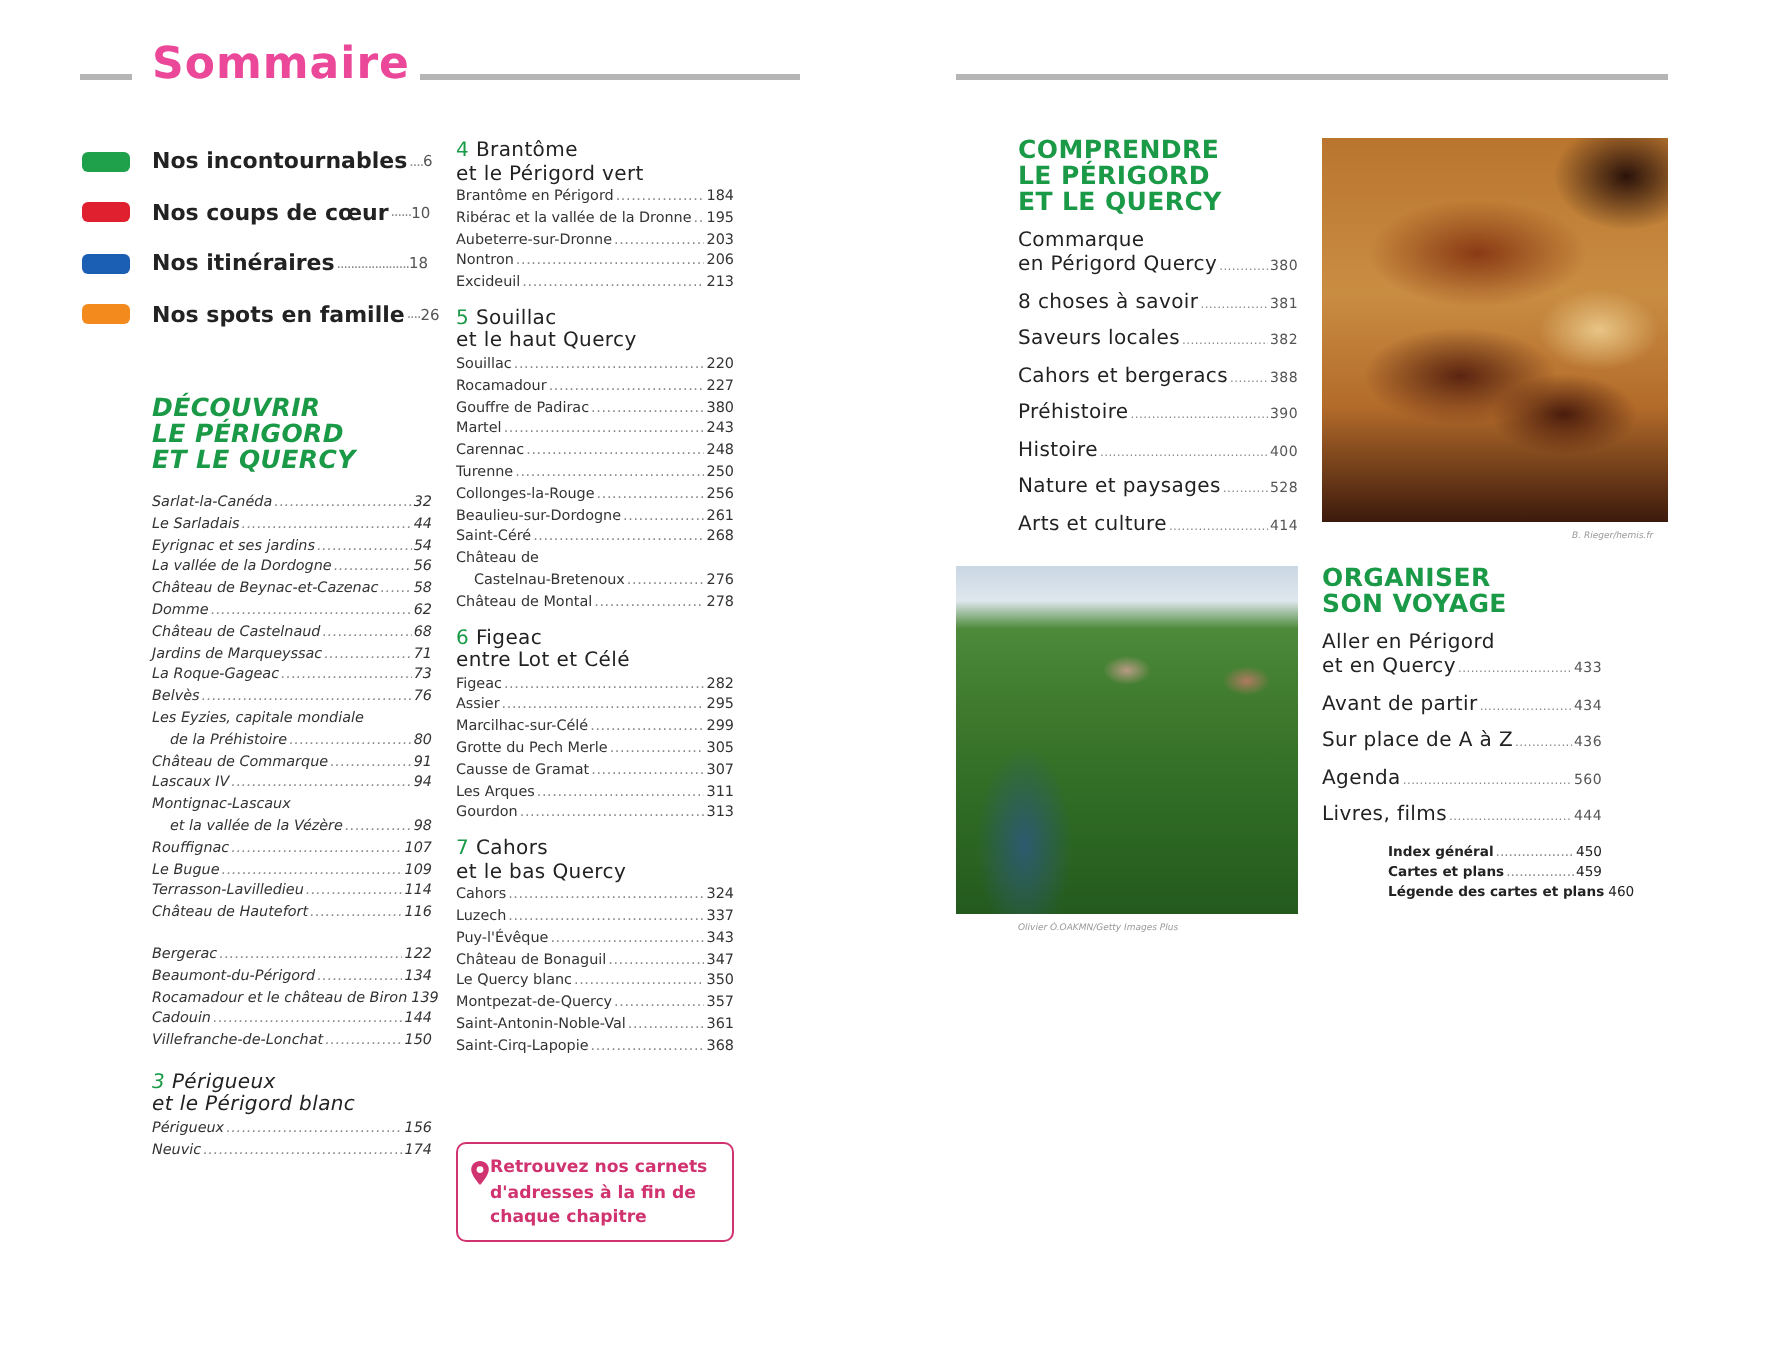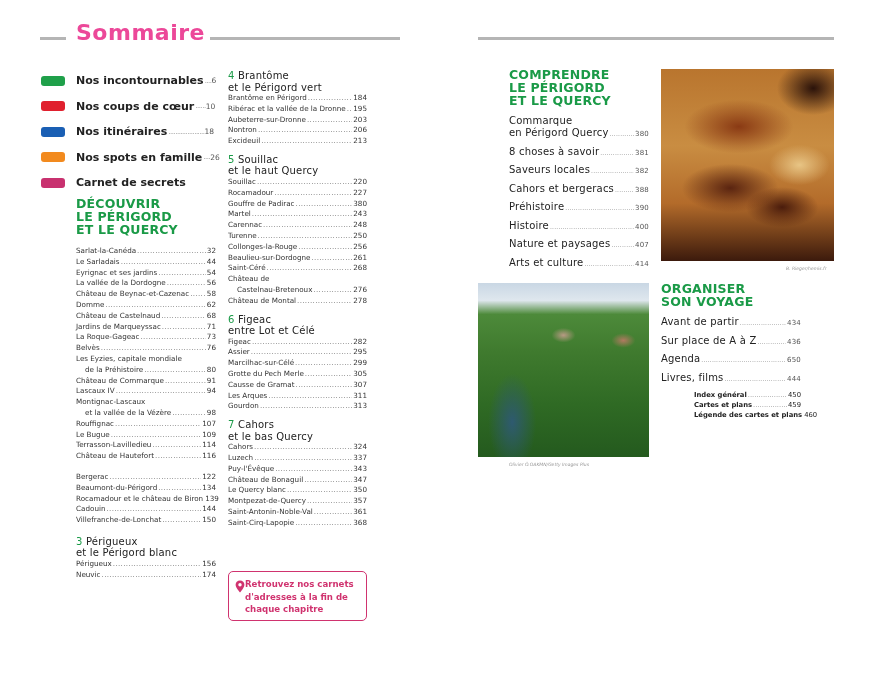--- a/index.html
+++ b/index.html
@@ -93,27 +93,23 @@
     <span class="hl-label">Nos itinéraires</span>
     <span class="hl-dots">.....................</span>
     <span class="hl-page">18</span>
   </div>
   <div class="hl-item">
     <span class="hl-swatch" style="background:#f28a1e"></span>
     <span class="hl-label">Nos spots en famille</span>
     <span class="hl-dots">....</span>
     <span class="hl-page">26</span>
   </div>
-  <div class="hl-item">
-    <span class="hl-swatch" style="background:#c8316f"></span>
-    <span class="hl-label">Carnet de secrets</span>
-  </div>
-</div>
-
-<div class="col" id="col1" style="left:76px; top:197px; width:140px;">
+</div>
+
+<div class="col" id="col1" style="left:76px; top:197px; width:140px;font-style:italic;">
   <div class="section-head" style="margin-bottom:10px;">
     <div>DÉCOUVRIR</div>
     <div>LE PÉRIGORD</div>
     <div>ET LE QUERCY</div>
   </div>
   <div class="chap-slot">
       <div class="chap">
         <div class="toc-row">
           <span class="lbl">Sarlat-la-Canéda</span>
           <span class="dots"></span>
@@ -500,55 +496,65 @@
         <span class="pg">390</span>
       </div>
       <div class="big-row">
         <span class="lbl">Histoire</span>
         <span class="dots"></span>
         <span class="pg">400</span>
       </div>
       <div class="big-row">
         <span class="lbl">Nature et paysages</span>
         <span class="dots"></span>
-        <span class="pg">407</span>
+        <span class="pg">528</span>
       </div>
       <div class="big-row">
         <span class="lbl">Arts et culture</span>
         <span class="dots"></span>
         <span class="pg">414</span>
       </div>
     </div>
 </div>
 
 <div class="photo photo-caves"></div>
 <div class="credit" style="left:786px; top:266px;">B. Rieger/hemis.fr</div>
 <div class="photo photo-valley"></div>
 <div class="credit" style="left:509px; top:462px;">Olivier Ò.OAKMN/Getty Images Plus</div>
 
 <div class="col" style="left:661px; top:282px; width:140px;">
   <div class="section-head" style="margin-bottom:8px;">
     <div>ORGANISER</div>
     <div>SON VOYAGE</div>
   </div>
   <div id="organize-list">
+      <div>
+        <div class="big-row" style="margin-bottom: 0px;">
+          <span class="lbl">Aller en Périgord</span>
+        </div>
+        <div class="big-row">
+          <span class="lbl">et en Quercy</span>
+          <span class="dots"></span>
+          <span class="pg">433</span>
+        </div>
+      </div>
       <div class="big-row">
         <span class="lbl">Avant de partir</span>
         <span class="dots"></span>
         <span class="pg">434</span>
       </div>
       <div class="big-row">
         <span class="lbl">Sur place de A à Z</span>
         <span class="dots"></span>
         <span class="pg">436</span>
       </div>
       <div class="big-row">
         <span class="lbl">Agenda</span>
         <span class="dots"></span>
-        <span class="pg">650</span>
+        <span class="pg">560</span>
       </div>
       <div class="big-row">
         <span class="lbl">Livres, films</span>
         <span class="dots"></span>
         <span class="pg">444</span>
       </div>
     </div>
   <div id="index-list" style="margin-top:2px;">
       <div class="small-row">
         <span class="lbl">Index général</span>

